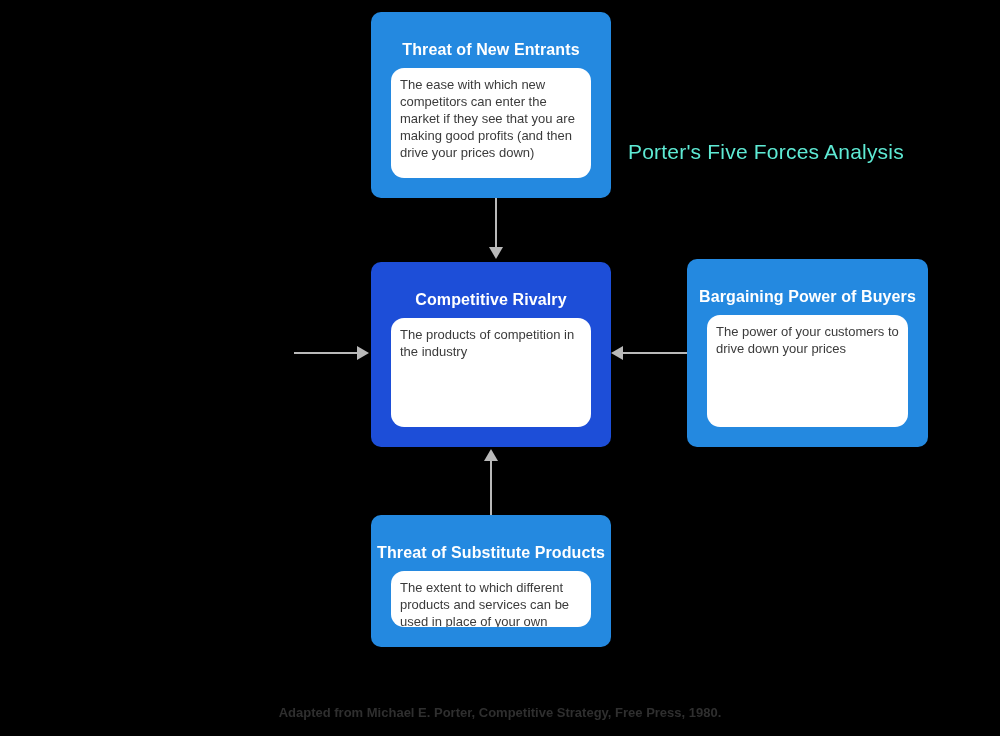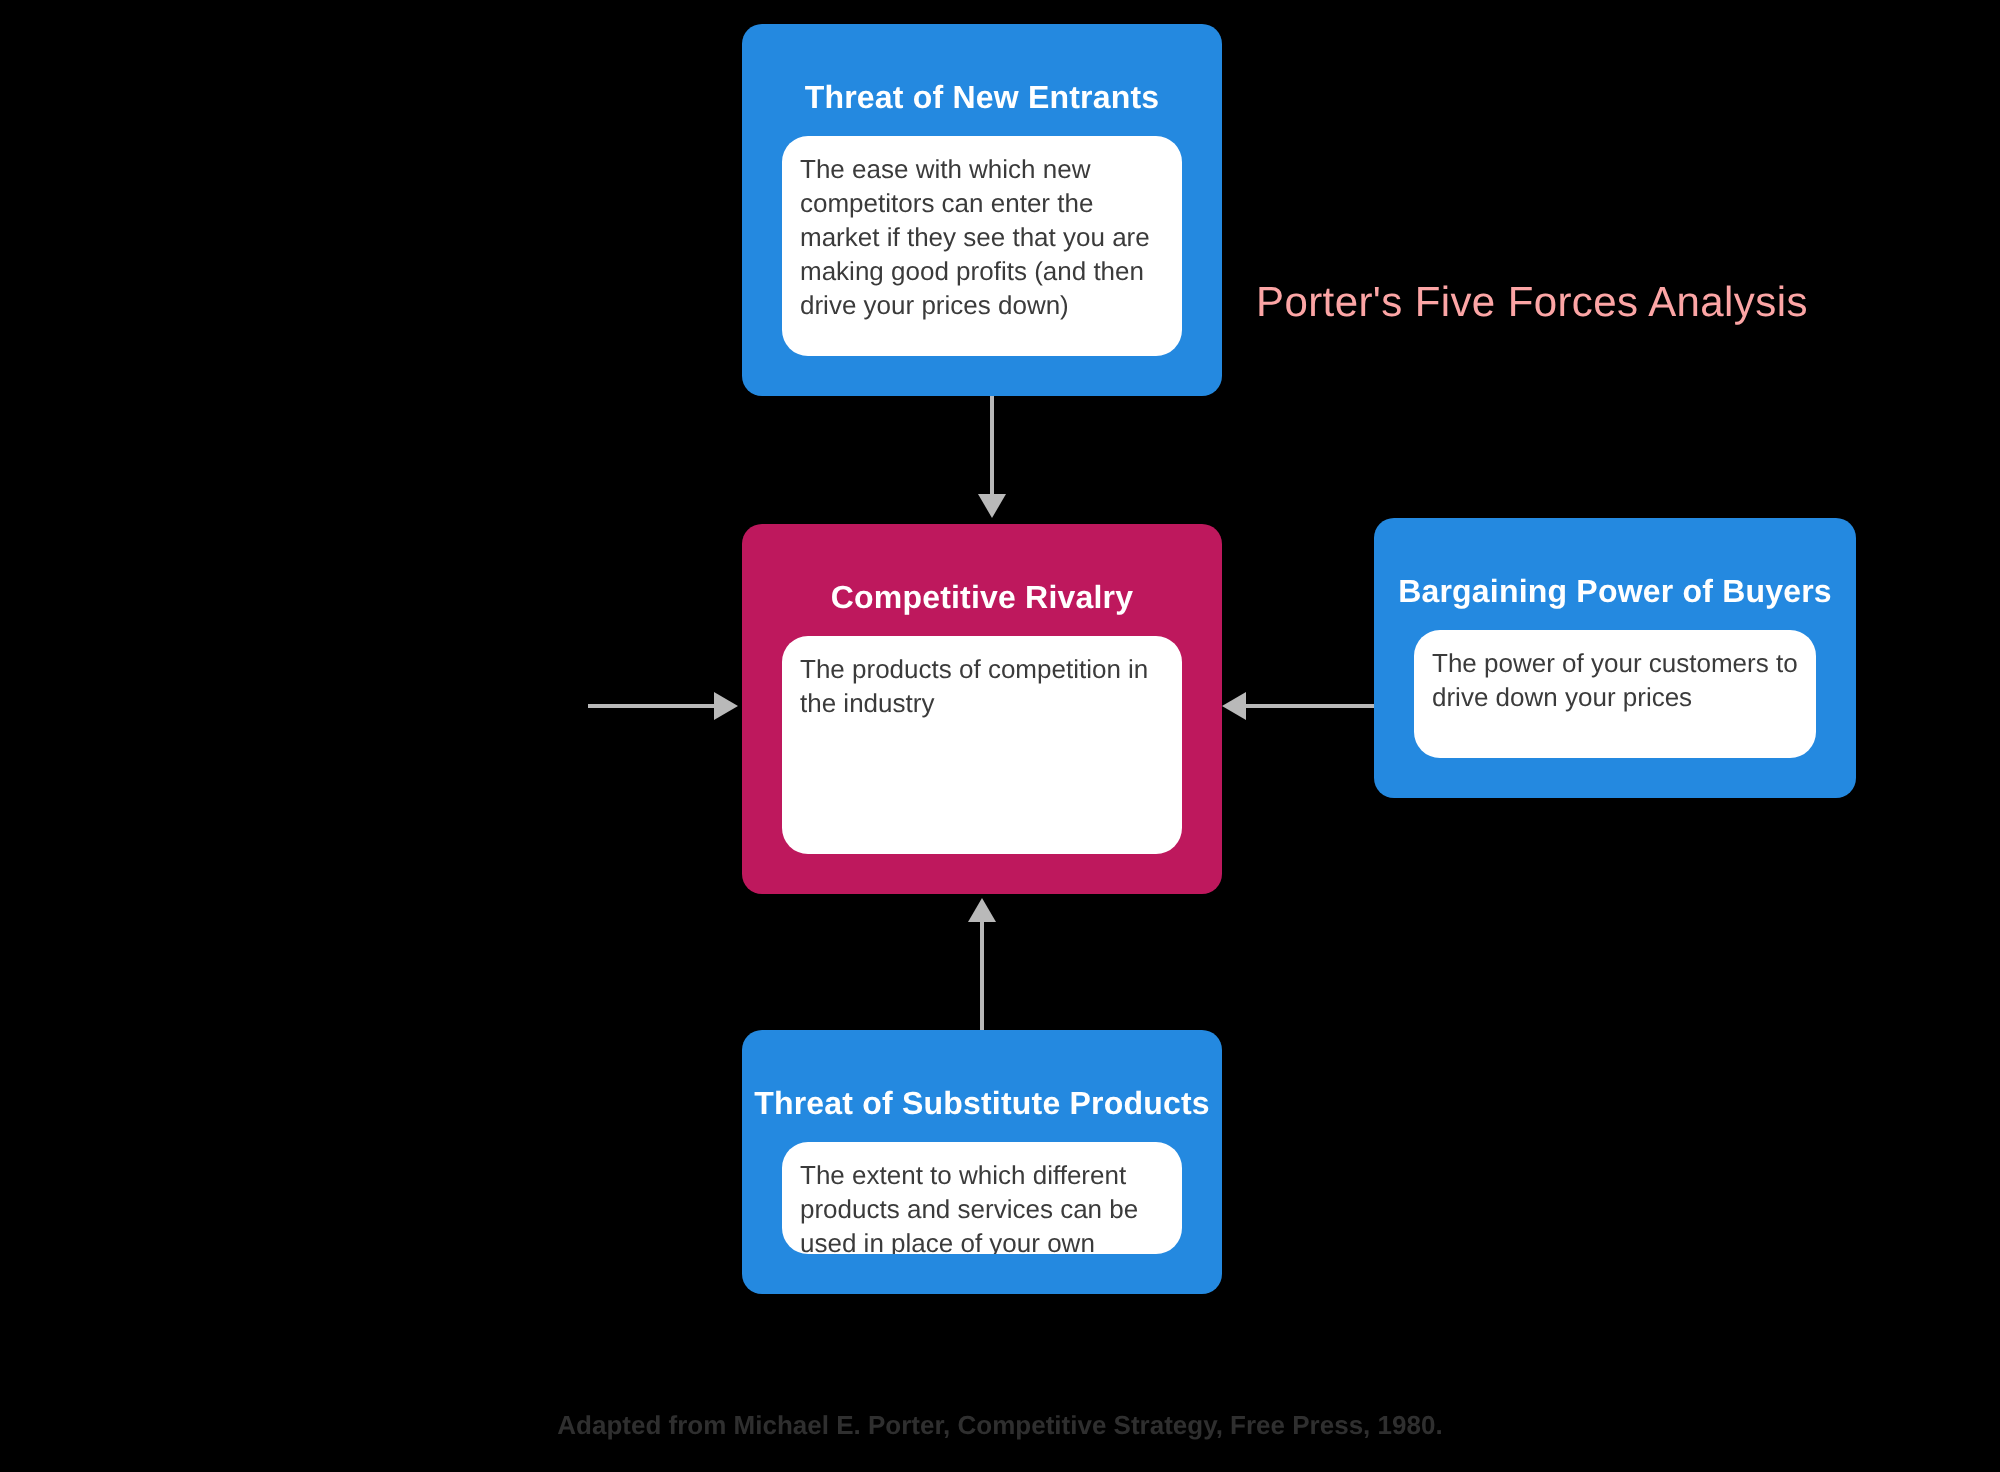--- a/index.html
+++ b/index.html
@@ -23,21 +23,21 @@
     position: absolute;
     box-sizing: border-box;
     border-radius: 10px;
     padding: 20px;
     display: flex;
     flex-direction: column;
     overflow: hidden;
     justify-content: center;
   }
   .force-box.blue   { background: #2489e0; }
-  .force-box.crimson{ background: #be185d; }
+  .force-box.crimson{ background: #1d4ed8; }
 
   .force-header {
     flex: 0 0 auto;
     height: 36px;
     display: flex;
     align-items: center;
     justify-content: center;
     color: #ffffff;
     font-size: 16px;
     font-weight: bold;
@@ -91,21 +91,21 @@
     border-top: 7px solid transparent;
     border-bottom: 7px solid transparent;
     border-right: 12px solid #b9b9b9;
   }
 
   
   #diagram-title {
     position: absolute;
     left: 628px;
     top: 140px;
-    color: #fca5a5;
+    color: #5eead4;
     font-size: 21px;
     font-weight: normal;
     letter-spacing: 0.2px;
     white-space: nowrap;
   }
   #diagram-footnote {
     position: absolute;
     left: 0;
     top: 705px;
     width: 1000px;
@@ -145,21 +145,21 @@
     <div class="force-header">Threat of New Entrants</div>
     <div class="force-body">The ease with which new competitors can enter the market if they see that you are making good profits (and then drive your prices down)</div>
   </div>
 
 
   <div class="force-box crimson" style="left:371px; top:262px; width:240px; height:185px;">
     <div class="force-header">Competitive Rivalry</div>
     <div class="force-body">The products of competition in the industry</div>
   </div>
 
-  <div class="force-box blue" style="left:687px; top:259px; width:241px; height:140px;">
+  <div class="force-box blue" style="left:687px; top:259px; width:241px; height:188px;">
     <div class="force-header">Bargaining Power of Buyers</div>
     <div class="force-body">The power of your customers to drive down your prices</div>
   </div>
 
   <div class="force-box blue" style="left:371px; top:515px; width:240px; height:132px;">
     <div class="force-header">Threat of Substitute Products</div>
     <div class="force-body">The extent to which different products and services can be used in place of your own</div>
   </div>
 
   <div id="diagram-title">Porter's Five Forces Analysis</div>

